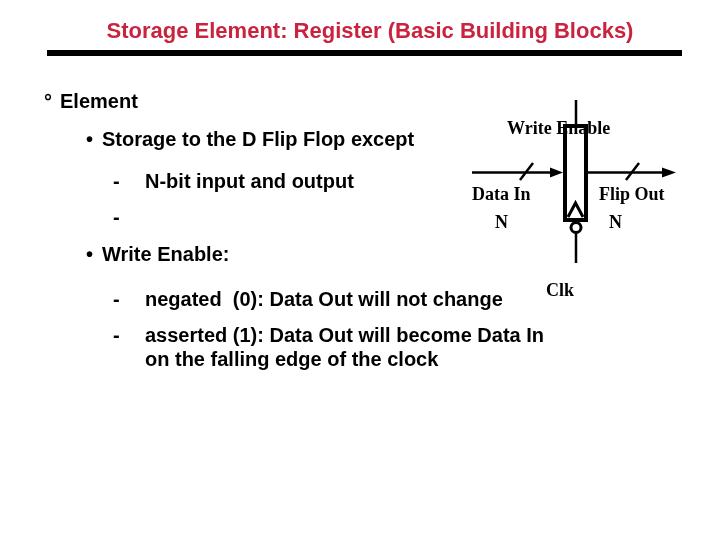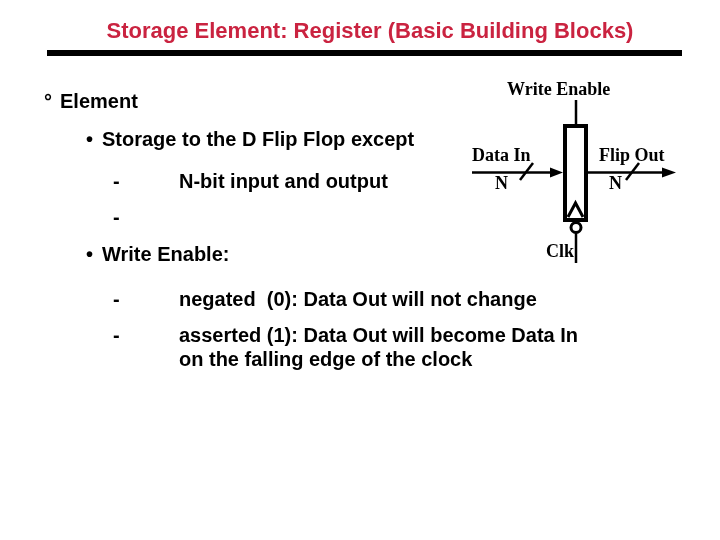--- a/index.html
+++ b/index.html
@@ -46,28 +46,29 @@
   .line .marker, .line .txt {
     position: absolute;
     top: 0;
     white-space: pre;
   }
   .lvl1 .marker { left: 44px; }
   .lvl1 .txt    { left: 60px; }
   .lvl2 .marker { left: 86px; }
   .lvl2 .txt    { left: 102px; }
   .lvl3 .marker { left: 113px; }
-  .lvl3 .txt    { left: 145px; margin-left: 34px; }
+  .lvl3 .txt    { left: 145px; }
   .diagram-label {
     position: absolute;
     font-family: "Liberation Serif", serif;
     font-weight: bold;
     font-size: 18px;
     color: #000000;
     white-space: nowrap;
+    margin-top: 39px;
   }
   svg.diagram {
     position: absolute;
     left: 450px;
     top: 75px;
     width: 250px;
     height: 200px;
   }
 </style>
 </head>

